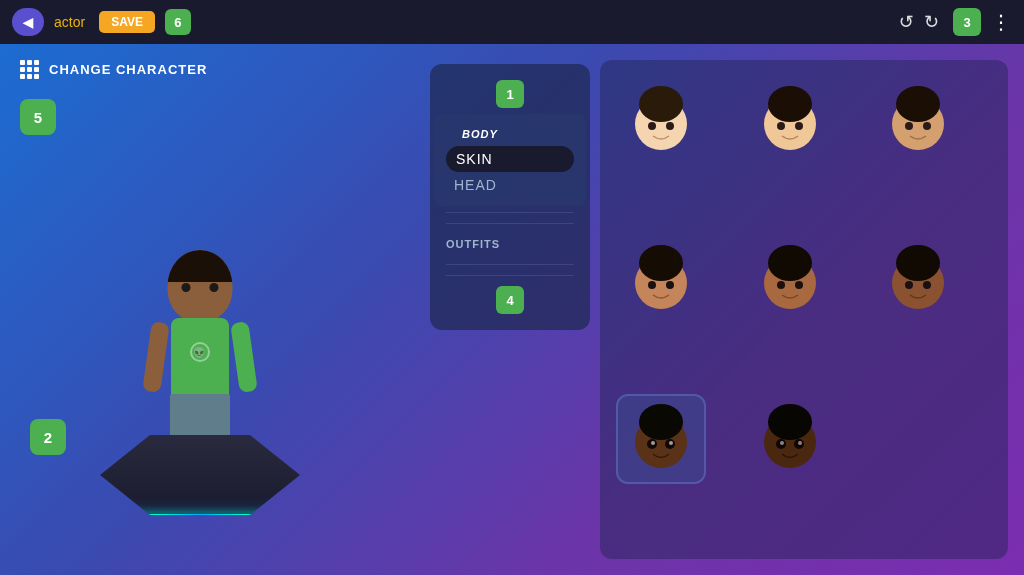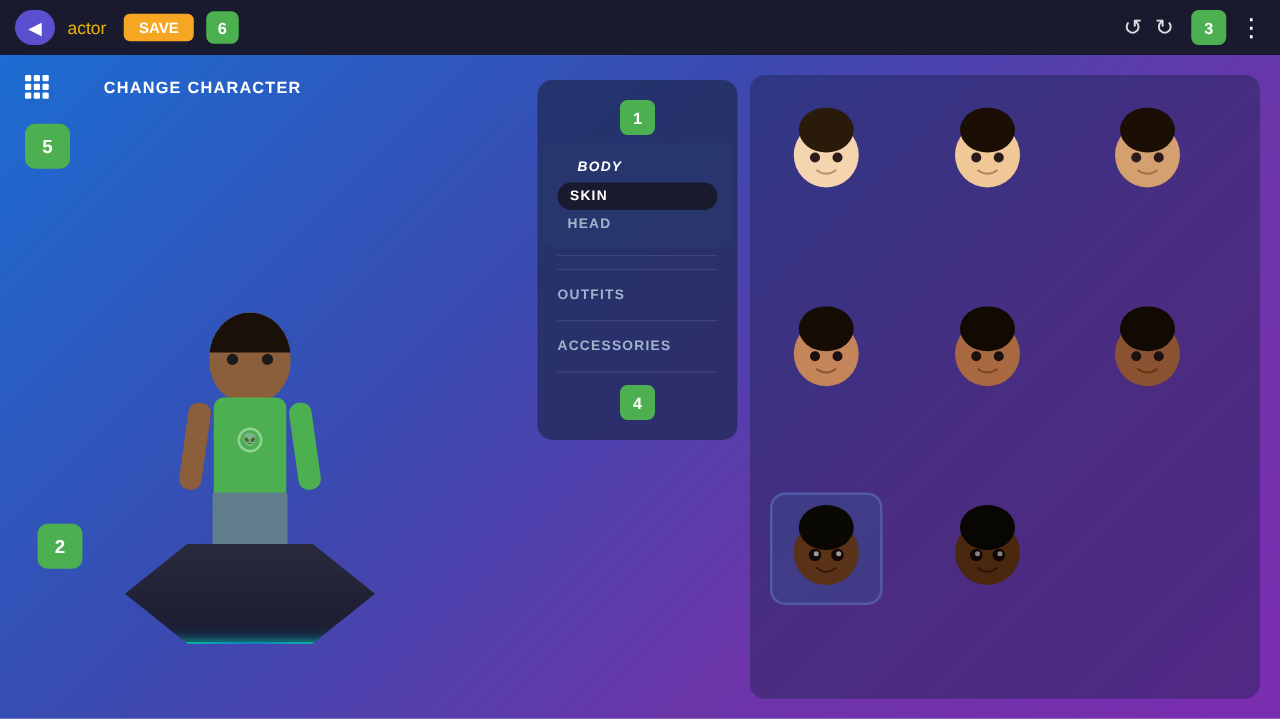--- a/index.html
+++ b/index.html
@@ -120,21 +120,20 @@
       width: 5px;
       height: 5px;
       background: white;
       border-radius: 1px;
     }
     .change-character-label {
       color: white;
       font-size: 13px;
       font-weight: bold;
       letter-spacing: 1px;
-      margin-left: 34px;
     }
 
     .badge-5 {
       background: #4caf50;
       color: white;
       font-size: 15px;
       font-weight: bold;
       width: 36px;
       height: 36px;
       border-radius: 8px;
@@ -371,22 +370,22 @@
       padding: 6px 16px;
     }
 
     .menu-item-header-active {
       color: white;
       font-style: italic;
     }
 
     .sub-menu-item {
       color: #a0b4cc;
-      font-size: 11px;
-      font-weight: bold;
+      font-size: 14px;
+      font-weight: normal;
       letter-spacing: 1px;
       padding: 5px 0 5px 8px;
       cursor: pointer;
       border-radius: 5px;
     }
 
     .sub-menu-item.active {
       background: #1a1a2e;
       color: white;
       border-radius: 15px;
@@ -590,21 +589,20 @@
 
       <div class="menu-divider"></div>
 
 
       <div class="menu-divider"></div>
 
       <div class="menu-item">OUTFITS</div>
 
       <div class="menu-divider"></div>
 
-      <div class="menu-item">ACCESSORIES</div>
 
       <div class="menu-divider"></div>
 
 
       <div class="badge-4">4</div>
     </div>
 
     <div class="avatar-grid-panel">
 
       <div class="avatar-item">

